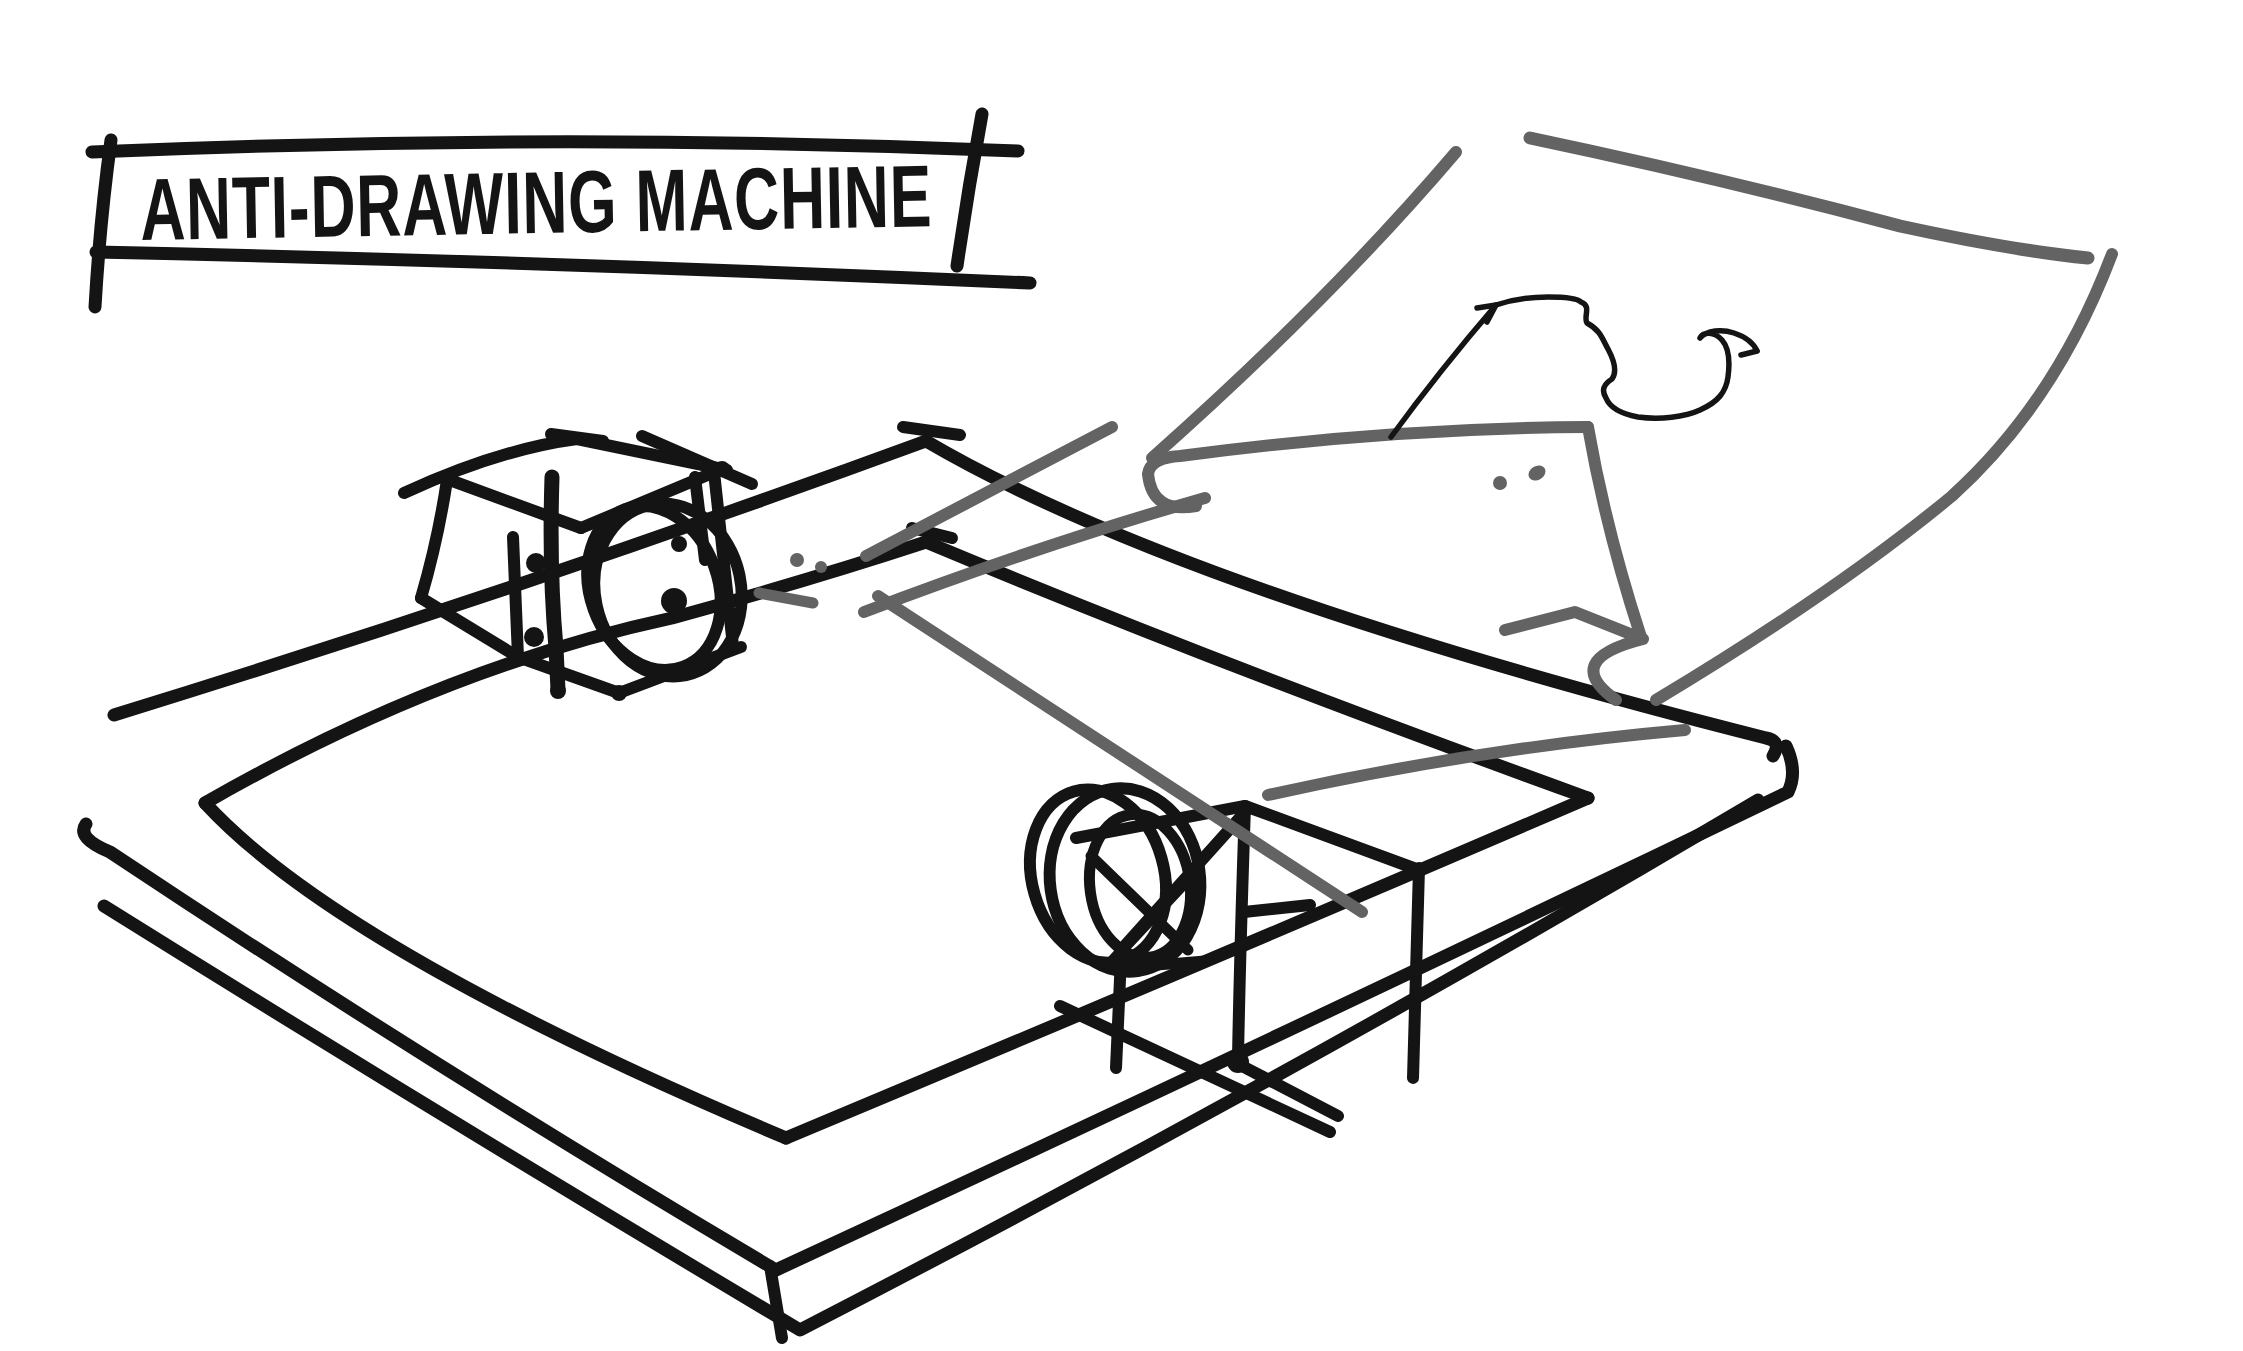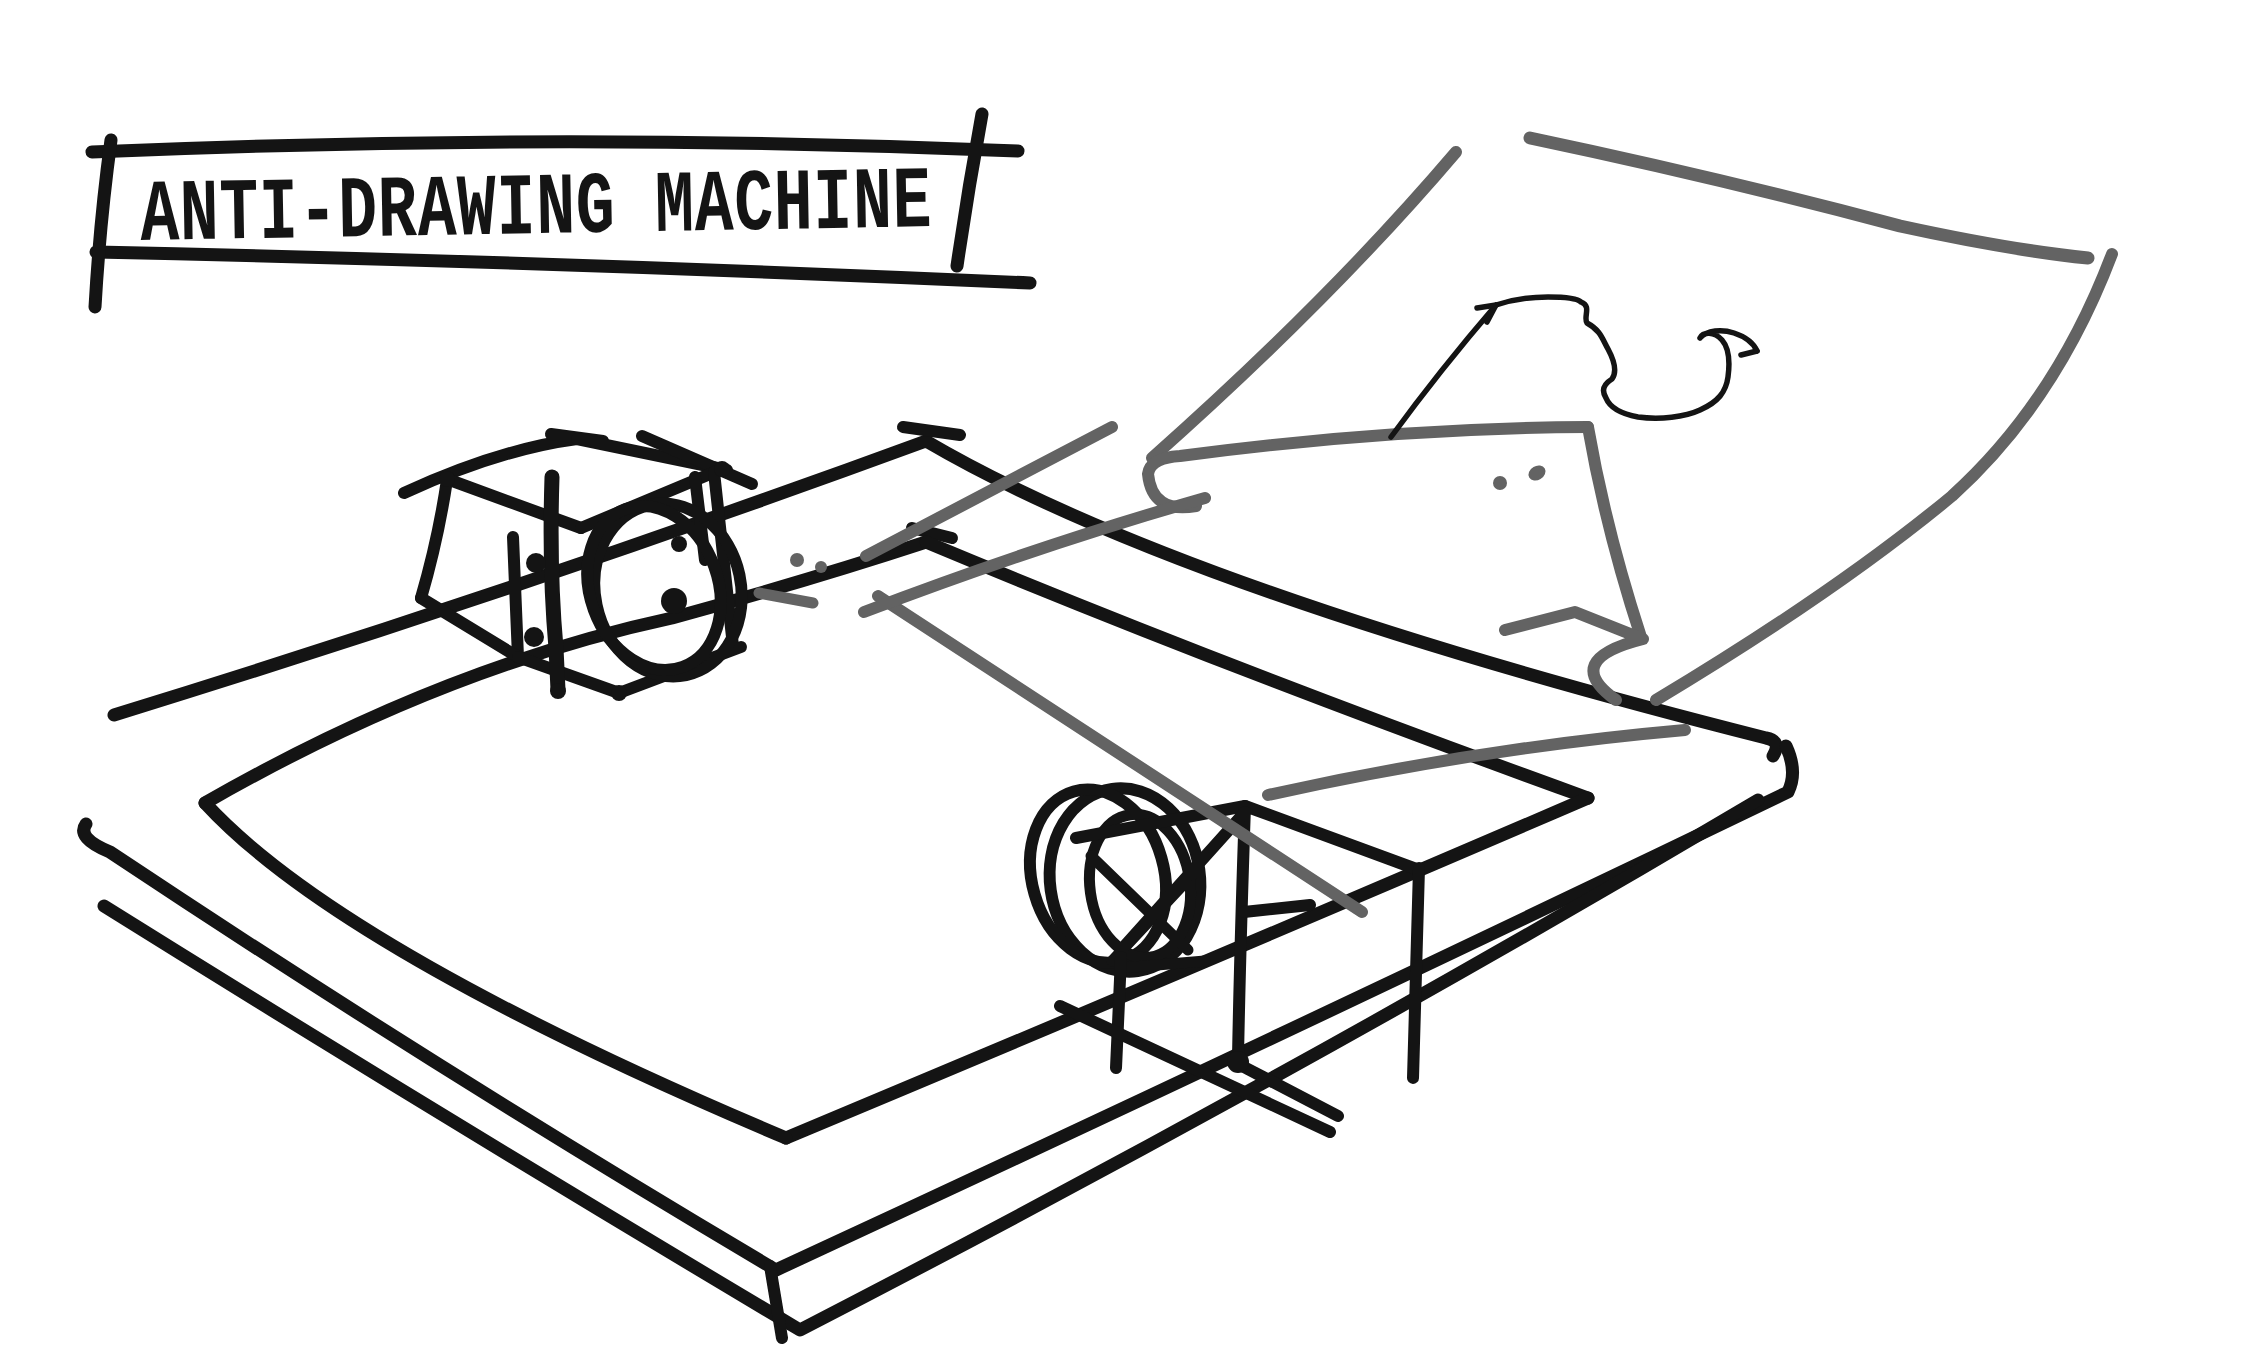--- a/index.html
+++ b/index.html
@@ -1,21 +1,21 @@
 <!DOCTYPE html>
 <html><head>
 <meta charset="utf-8">
 <style>
   html,body{margin:0;padding:0;background:#ffffff;}
   .stage{
     position:relative;
     width:2243px;height:1351px;
     background:#ffffff;
     overflow:hidden;
-    font-family:Liberation Mono, monospace;
+    font-family:Liberation Sans, sans-serif;
   }
   svg{position:absolute;left:0;top:0;}
   svg path, svg line, svg ellipse.rim{
     fill:none;
     stroke-linecap:round;
     stroke-linejoin:round;
   }
   .w13{stroke-width:13;} .w12{stroke-width:12;} .w11{stroke-width:11;}
   .w15{stroke-width:15;} .thin{stroke-width:5.5;}
   .dots circle,.dots ellipse{stroke:none;}

